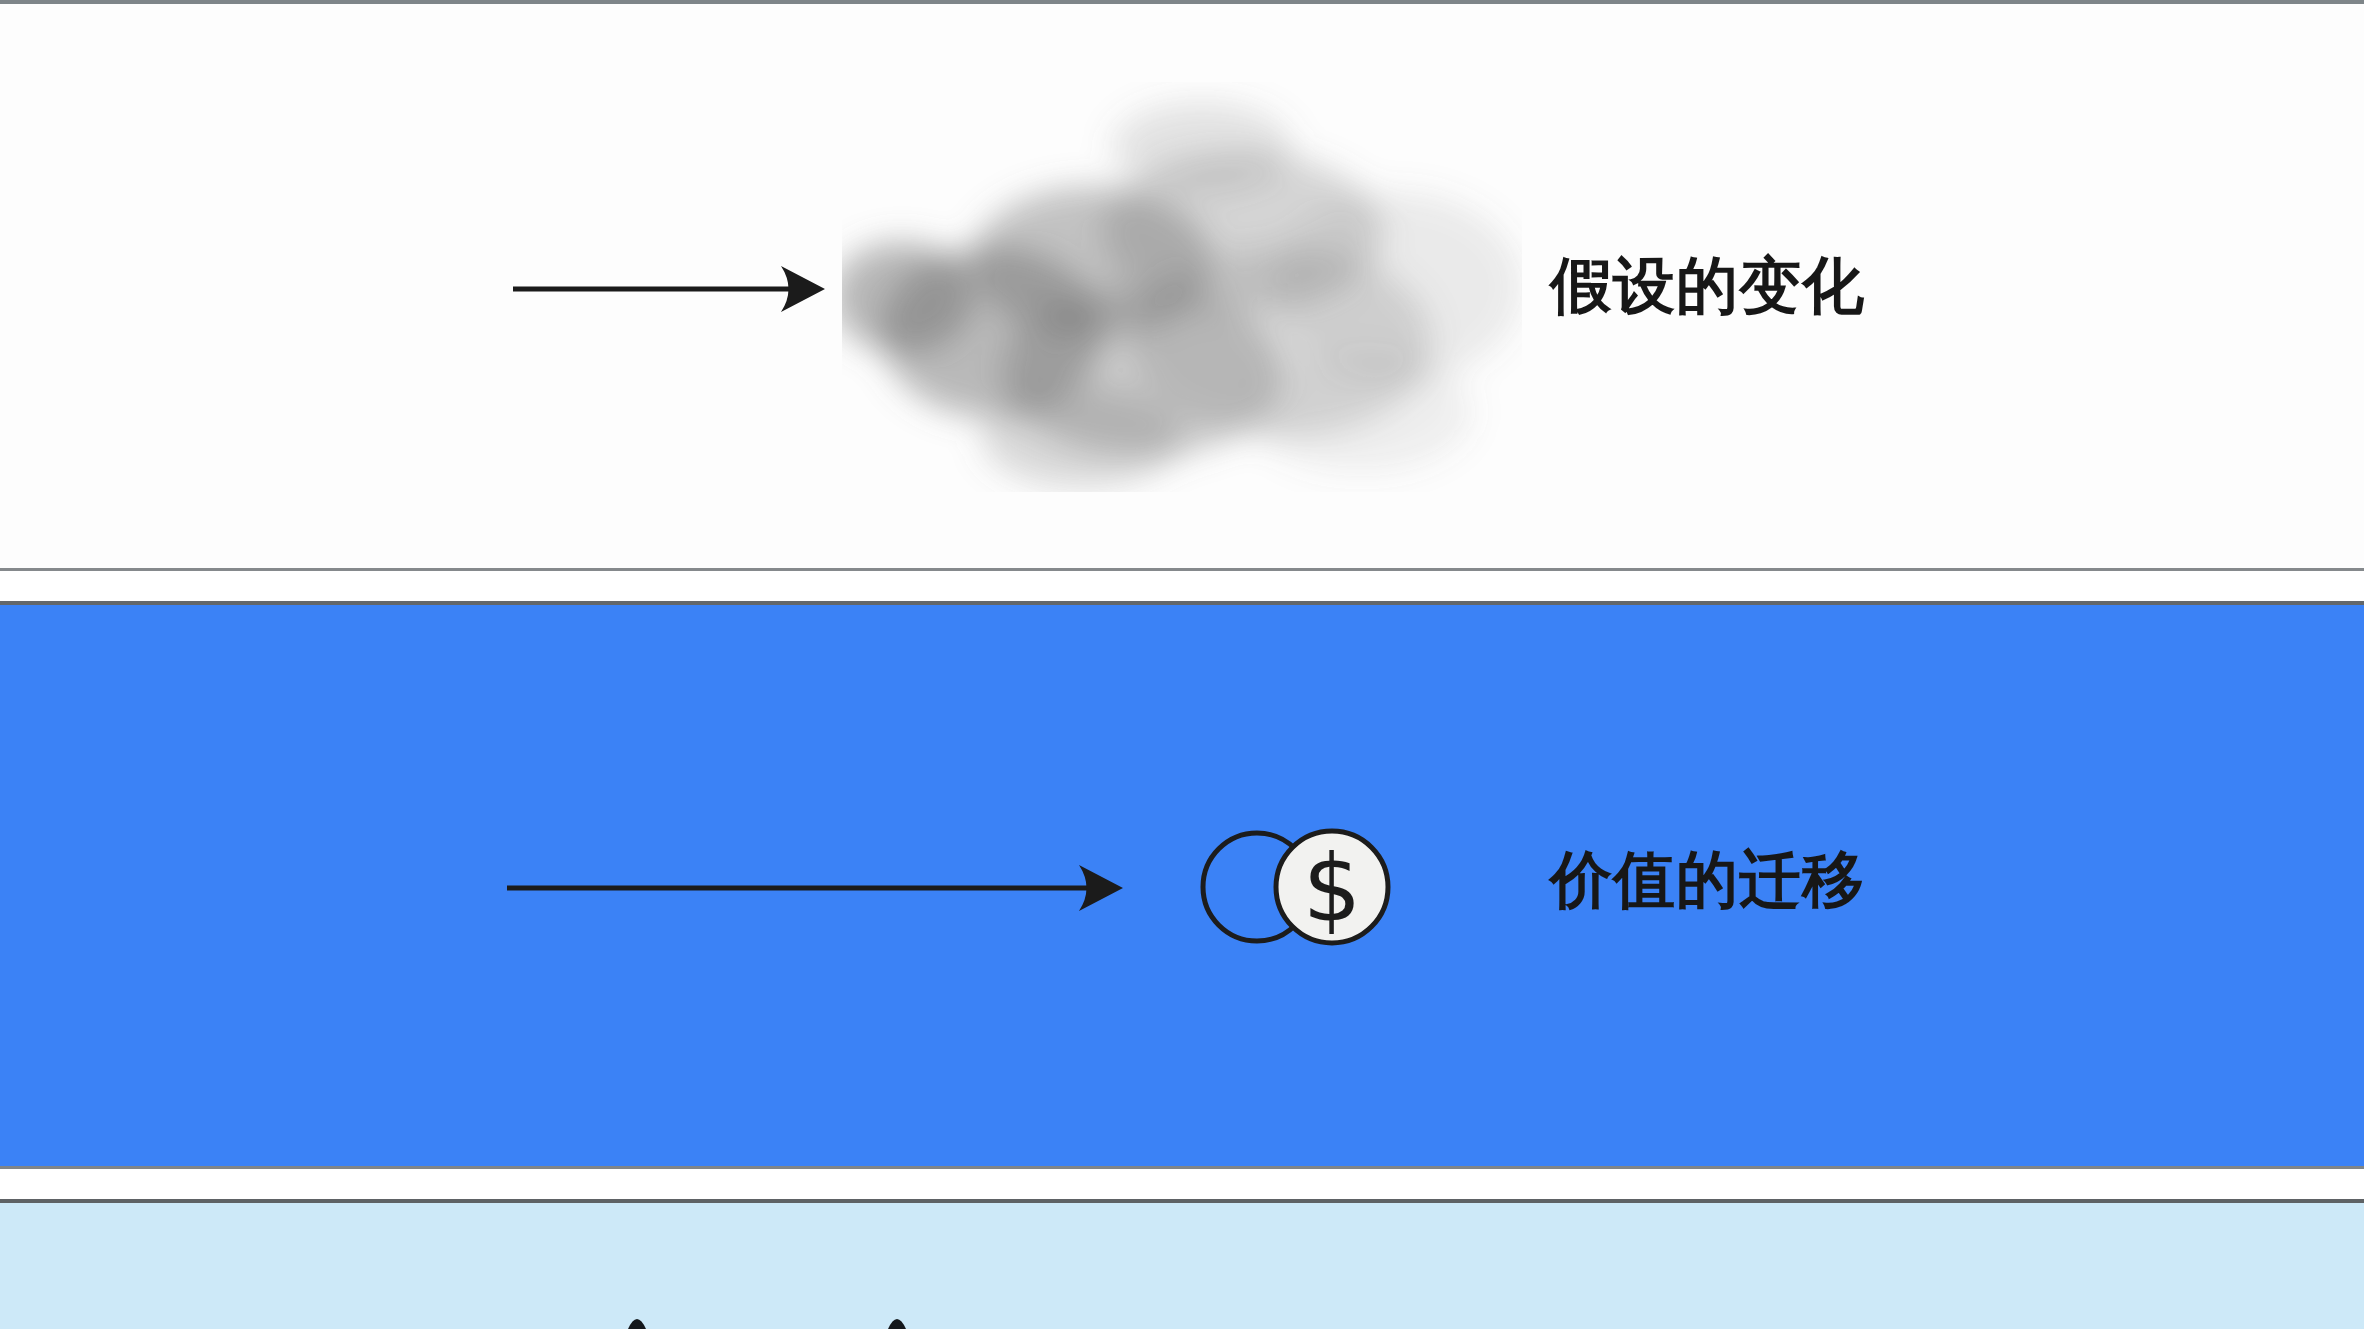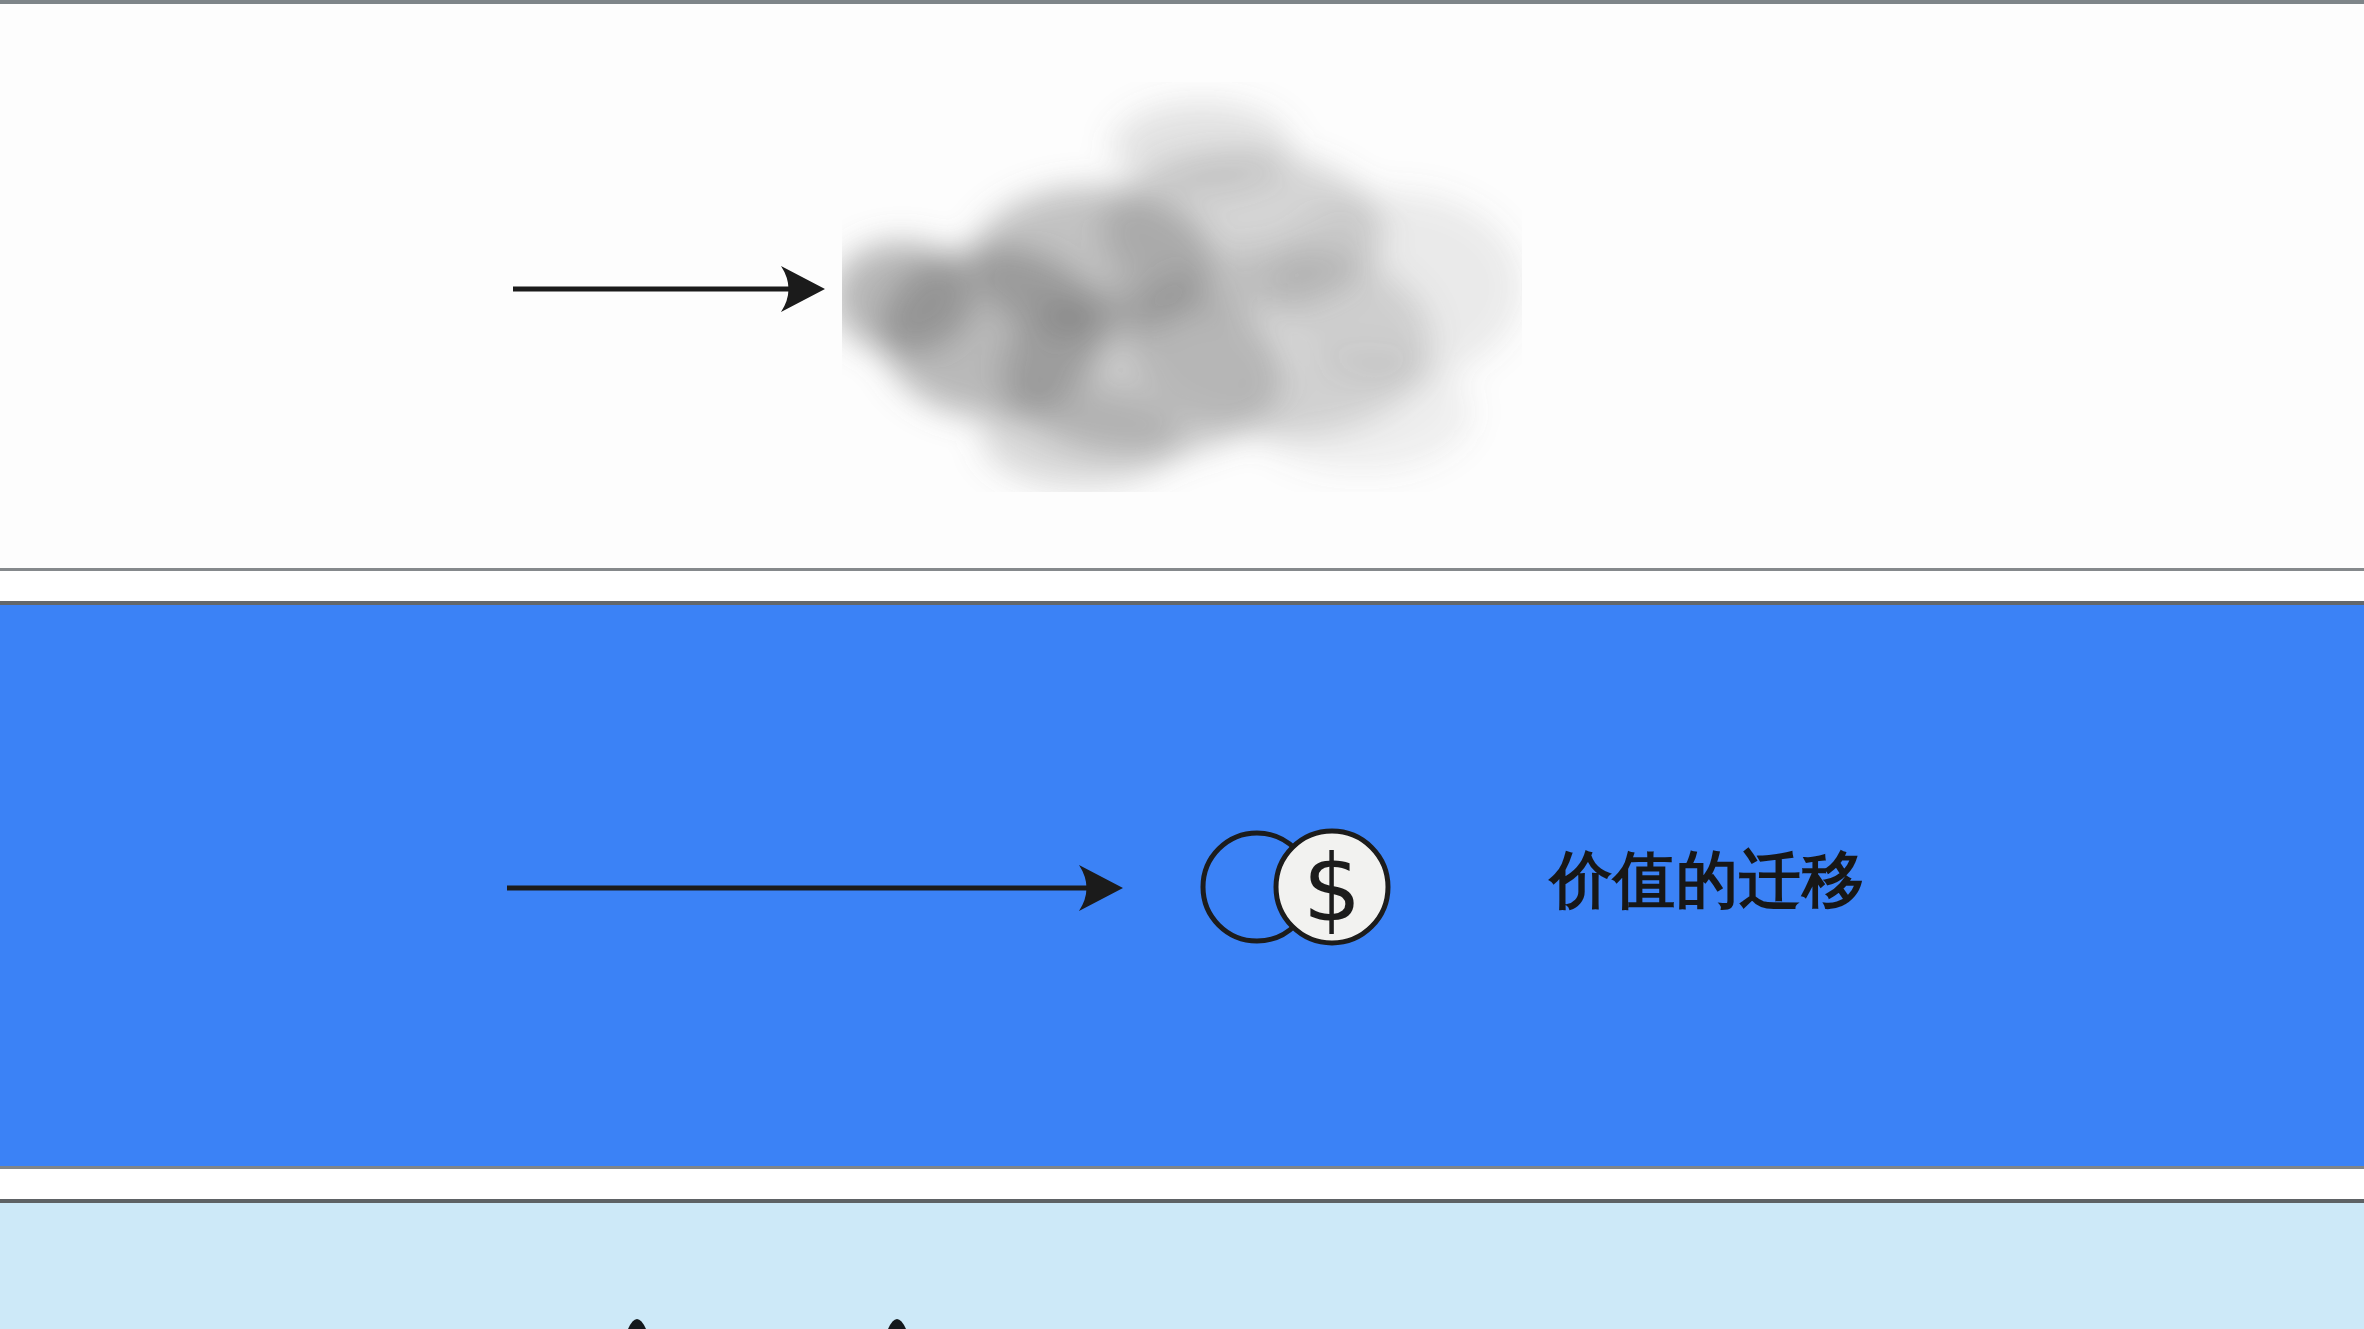--- a/index.html
+++ b/index.html
@@ -65,20 +65,21 @@
         <ellipse cx="300" cy="290" rx="140" ry="85" opacity="0.36"></ellipse>
         <ellipse cx="240" cy="355" rx="100" ry="50" opacity="0.26"></ellipse>
         <ellipse cx="400" cy="150" rx="140" ry="80" opacity="0.28"></ellipse>
         <ellipse cx="360" cy="65" rx="90" ry="45" opacity="0.18"></ellipse>
         <ellipse cx="440" cy="260" rx="150" ry="95" opacity="0.22"></ellipse>
         <ellipse cx="555" cy="205" rx="125" ry="95" opacity="0.13"></ellipse>
         <ellipse cx="520" cy="330" rx="110" ry="60" opacity="0.10"></ellipse>
       </g>
     </svg>
 
+    <div class="band-label" style="left:1550px; top:251px;">假设的变化</div>
   </div>
 
   <div class="panel panel-value" style="background-color: #3b82f6;">
 
     <svg class="arrow-svg" style="left:499px; top:255px;" width="630" height="56" viewBox="0 0 630 56" aria-hidden="true">
       <line x1="8" y1="28" x2="598" y2="28" stroke="#1b1b1b" stroke-width="5"></line>
       <path d="M 624 28 L 580 5 Q 595 28 580 51 Z" fill="#1b1b1b"></path>
     </svg>
 
     <div class="band-label" style="left:1550px; top:244px;">价值的迁移</div>

